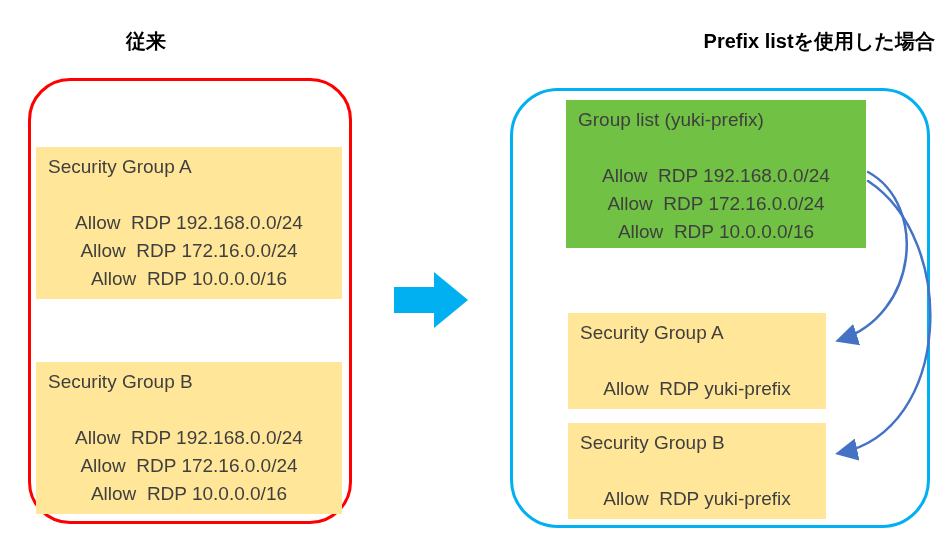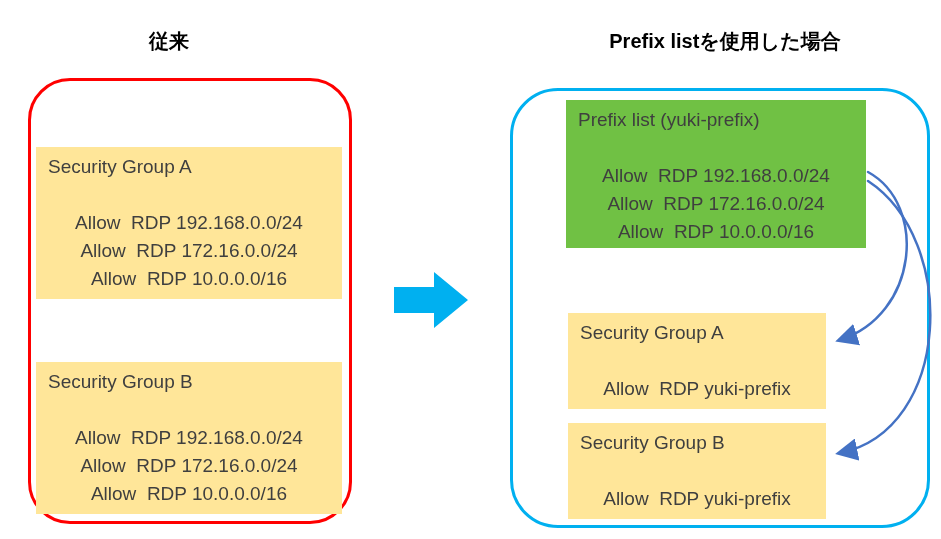--- a/index.html
+++ b/index.html
@@ -16,22 +16,22 @@
     overflow: hidden;
   }
   .heading {
     position: absolute;
     font-size: 20px;
     font-weight: bold;
     color: #000000;
     text-align: center;
     white-space: nowrap;
   }
-  #left-heading  { left: 44px;  top: 28px; width: 250px; }
-  #right-heading { left: 515px; top: 28px; width: 420px; }
+  #left-heading  { left: 21px;  top: 28px; width: 250px; }
+  #right-heading { left: 515px; top: 28px; width: 420px; text-align: right; }
 
   .container {
     position: absolute;
     background: transparent;
     box-sizing: border-box;
   }
   .container.red {
     left: 28px; top: 78px; width: 324px; height: 446px;
     border: 3px solid var(--red-border, #FF0000);
     border-radius: 42px;
@@ -108,21 +108,21 @@
     <div class="rule">Allow  RDP 10.0.0.0/16</div>
   </div>
 
   <svg id="transform-arrow" viewBox="0 0 76 60" aria-hidden="true">
     <polygon points="0,17 40,17 40,2 74,30 40,58 40,43 0,43"></polygon>
   </svg>
 
   <div class="container cyan"></div>
 
   <div class="box green" id="prefix-box">
-    <div class="box-title">Prefix list (yuki-prefix)</div>
+    <div class="box-title">Group list (yuki-prefix)</div>
     <div class="rule">Allow  RDP 192.168.0.0/24</div>
     <div class="rule">Allow  RDP 172.16.0.0/24</div>
     <div class="rule">Allow  RDP 10.0.0.0/16</div>
   </div>
 
   <div class="box yellow" id="sg-a-right">
     <div class="box-title">Security Group A</div>
     <div class="rule">Allow  RDP yuki-prefix</div>
   </div>
 

